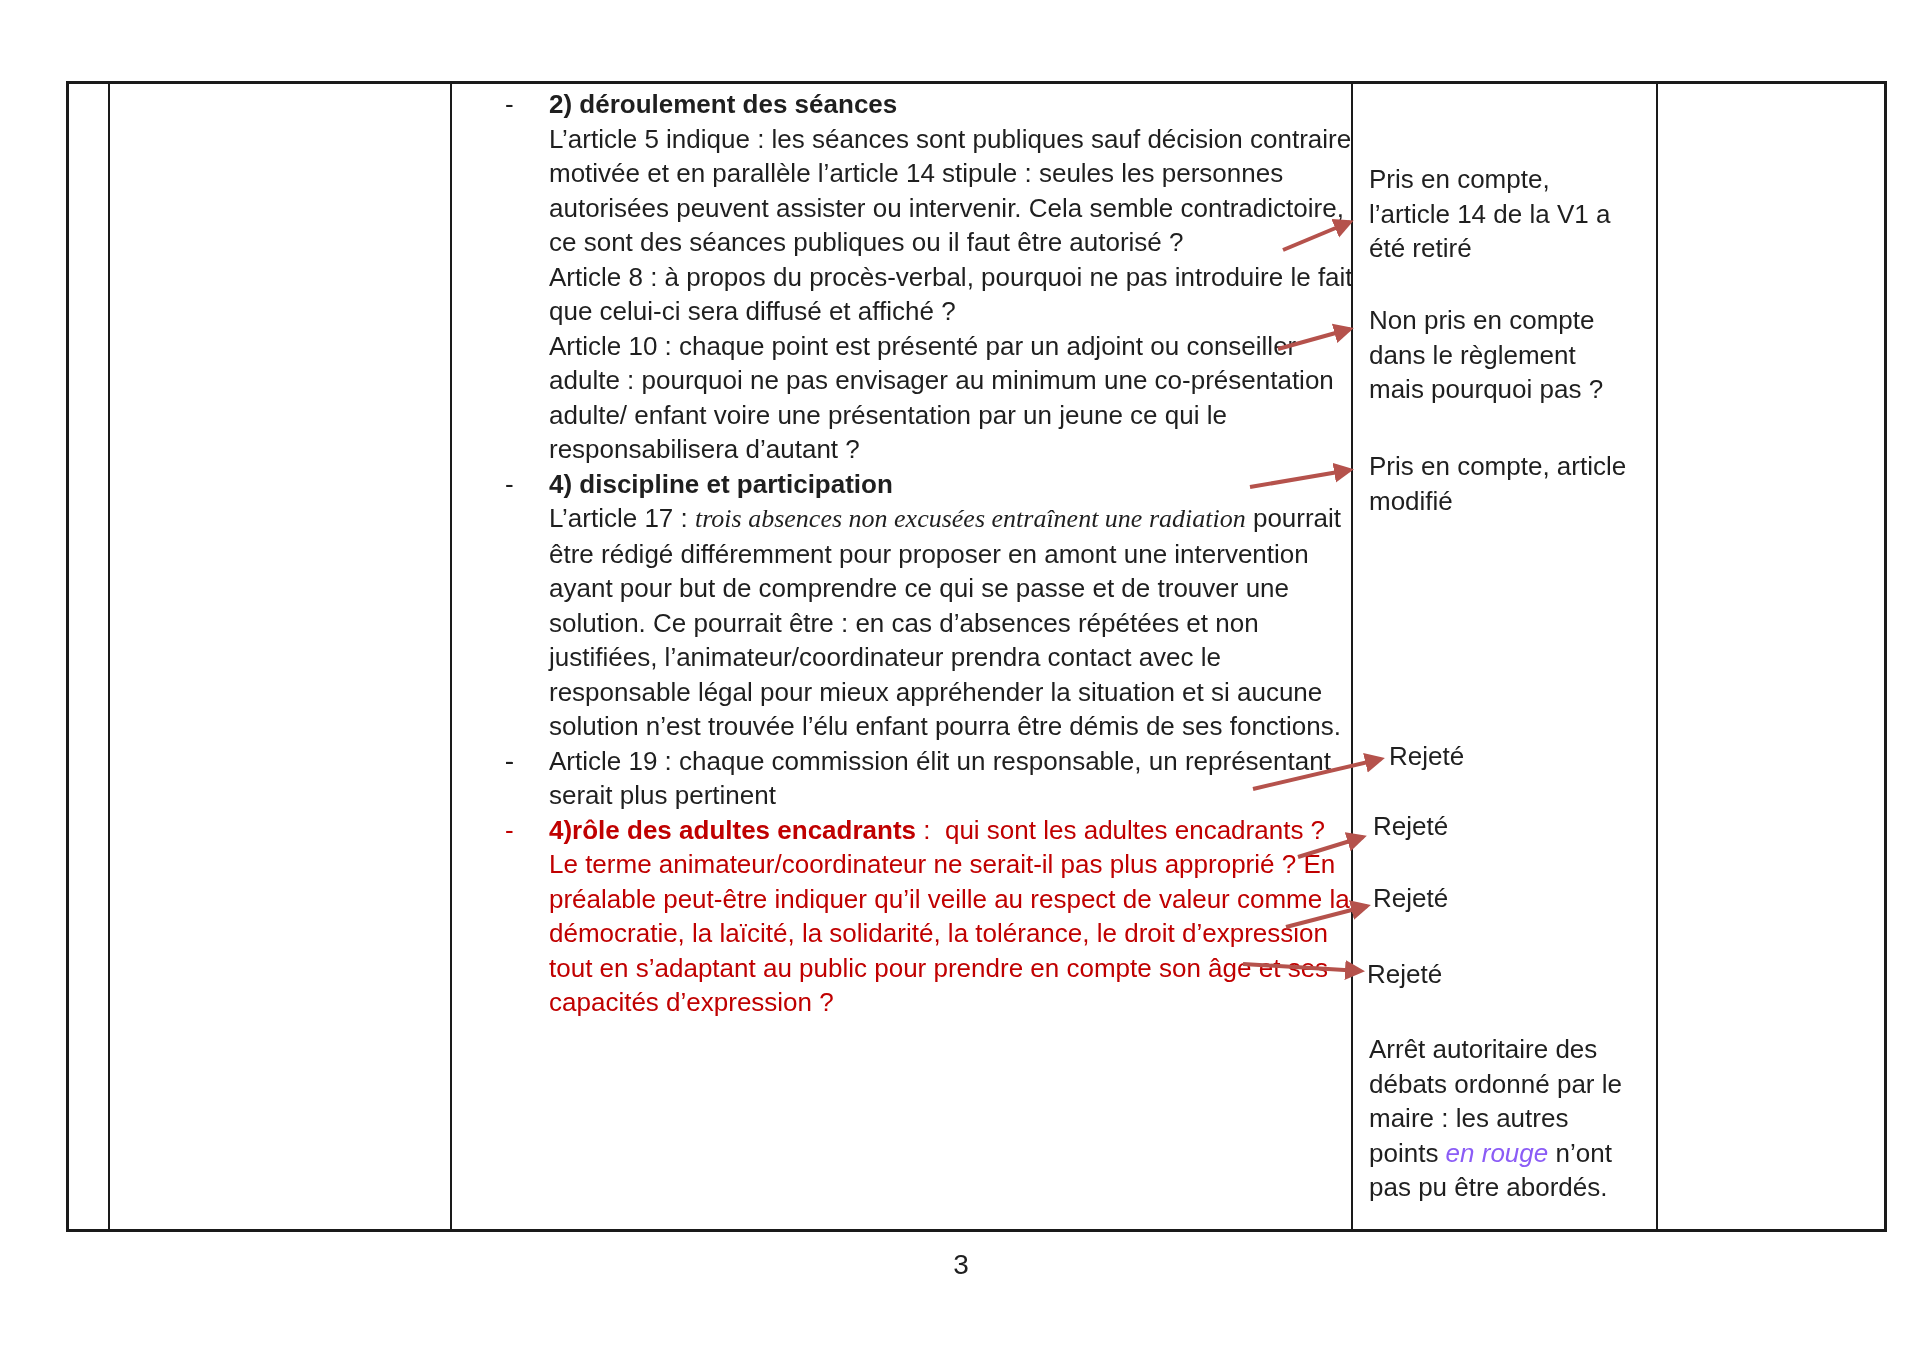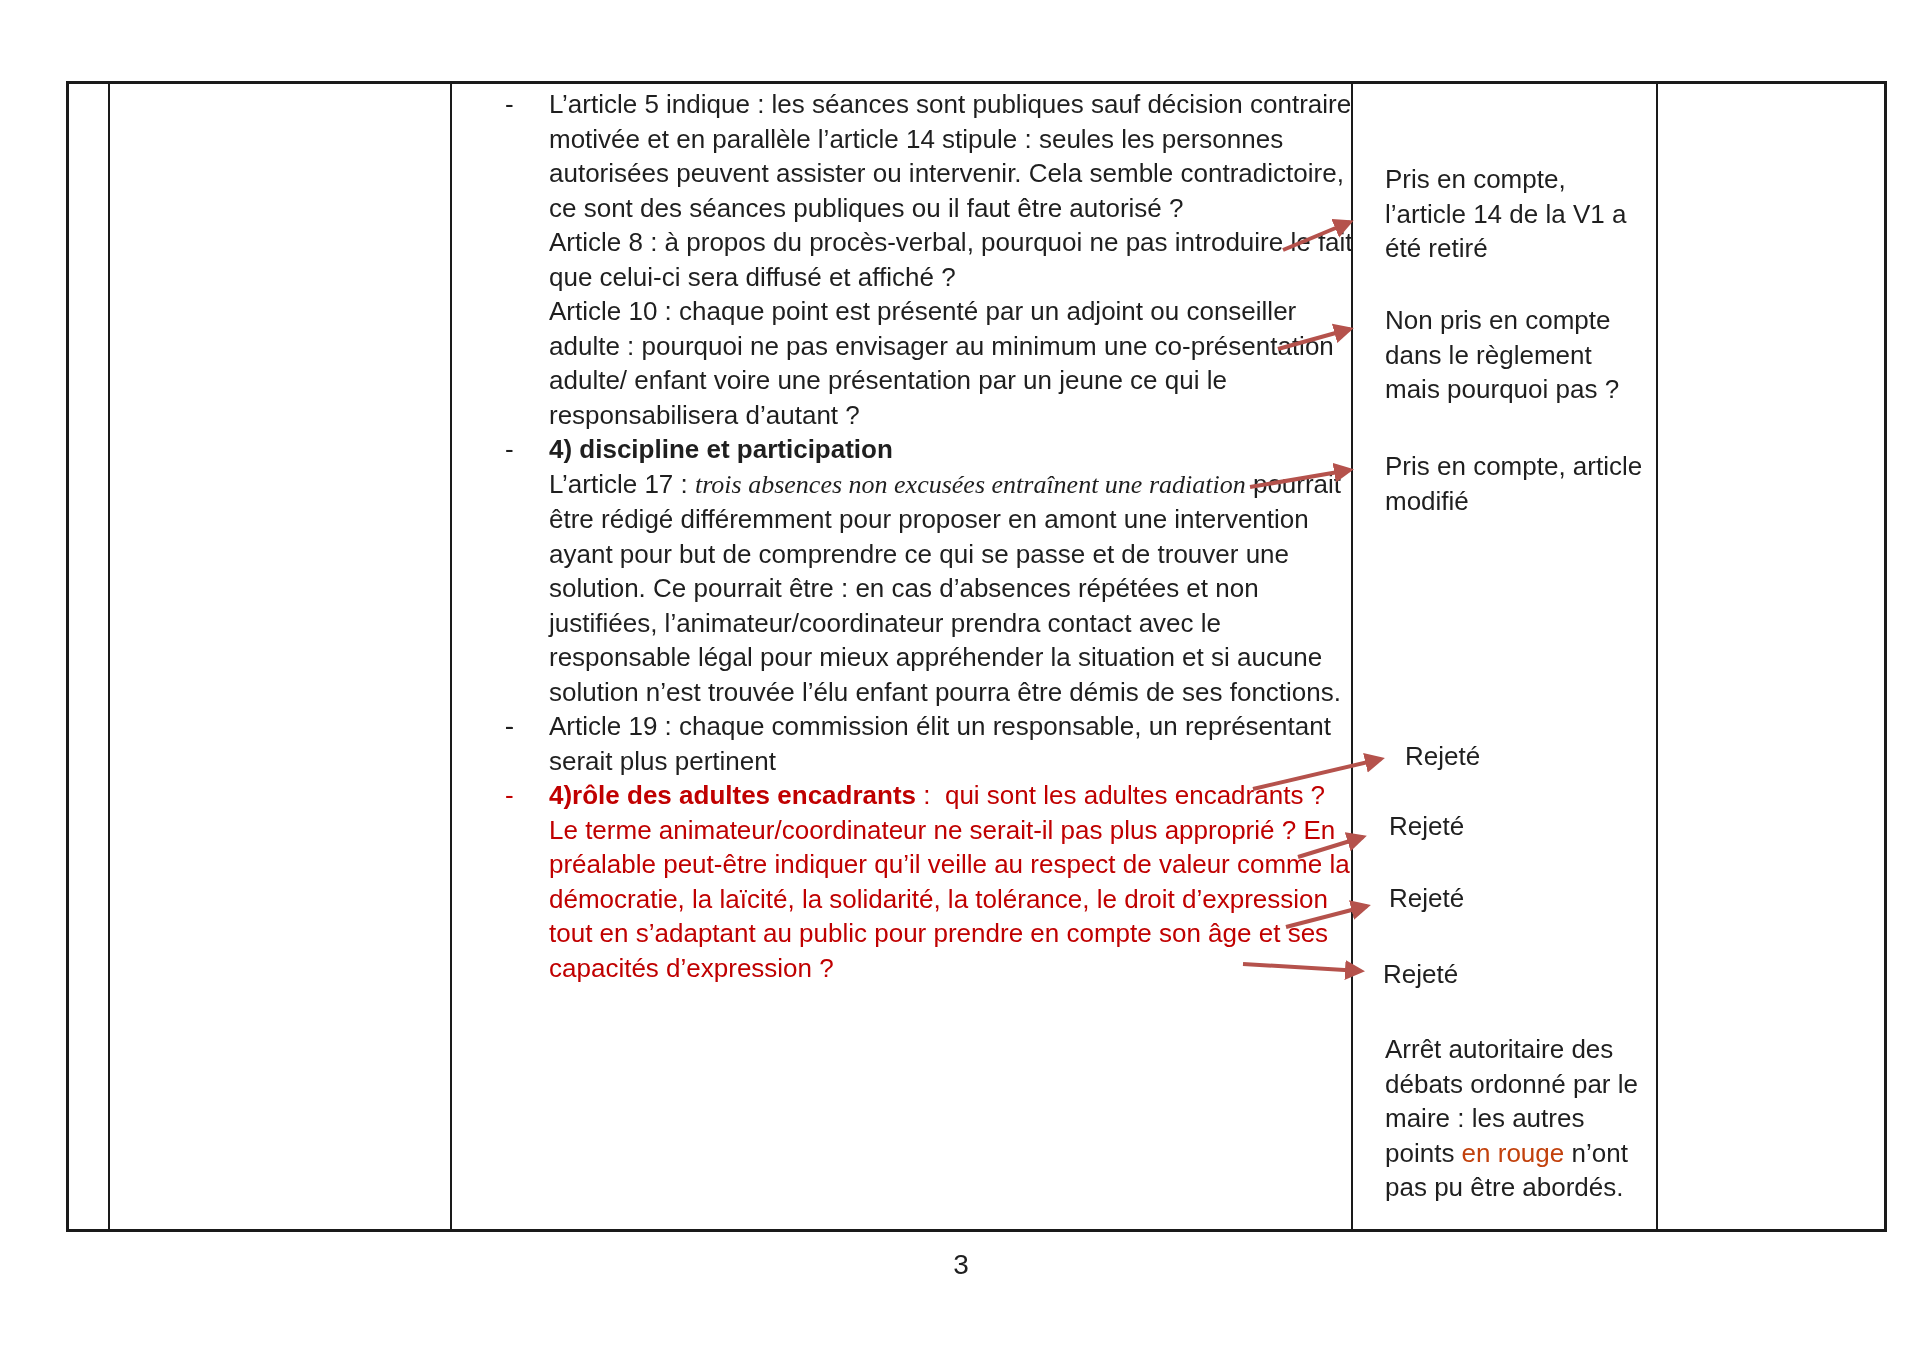--- a/index.html
+++ b/index.html
@@ -17,40 +17,40 @@
   .col-e2{width:342px;flex:none;}
   .col-main{width:901px;flex:none;padding:3px 0 0 0;}
   .col-notes{width:305px;flex:none;}
   .col-e3{flex:1;}
   .col-main,.col-notes{font-size:26px;line-height:34.5px;}
   .para{position:relative;padding-left:97px;width:806px;box-sizing:content-box;
         letter-spacing:0;word-spacing:0;hyphens:none;}
   .marker{position:absolute;left:53px;top:0;}
   .b{font-weight:bold;}
   .i{font-style:italic;font-family:Liberation Serif, serif;}
-  .note{position:absolute;left:16px;right:6px;margin-left:16px;}
+  .note{position:absolute;left:16px;right:6px;}
   .nline{white-space:nowrap;}
   .page-number{position:absolute;left:66px;top:1248px;width:1790px;text-align:center;
         font-size:28px;line-height:34px;}
   .arrows{position:absolute;left:0;top:0;width:1920px;height:1358px;pointer-events:none;}
   .arrows line{stroke:var(--arrow-color,#b5524c);stroke-width:4;}
   .arrows marker path{fill:var(--arrow-color,#b5524c);}
 </style>
 </head>
 <body>
 
 <div class="page">
 
   <div class="doc-table">
     <div class="col col-e1"></div>
     <div class="col col-e2"></div>
 
     <div class="col col-main">
       <div>
-          <div class="para"><span class="marker">-</span></div>
+          <div class="para"><span class="marker">-</span><span class="b">2) déroulement des séances</span></div>
           <div class="para"><span>L’article 5 indique : les séances sont publiques sauf décision contraire motivée et en parallèle l’article 14 stipule : seules les personnes autorisées peuvent assister ou intervenir. Cela semble contradictoire, ce sont des séances publiques ou il faut être autorisé ?</span></div>
           <div class="para"><span>Article 8 : à propos du procès-verbal, pourquoi ne pas introduire le fait que celui-ci sera diffusé et affiché ?</span></div>
           <div class="para"><span>Article 10 : chaque point est présenté par un adjoint ou conseiller adulte : pourquoi ne pas envisager au minimum une co-présentation adulte/ enfant voire une présentation par un jeune ce qui le responsabilisera d’autant ?</span></div>
           <div class="para"><span class="marker">-</span><span class="b">4) discipline et participation</span></div>
           <div class="para"><span>L’article 17 : </span><span class="i">trois absences non excusées entraînent une radiation</span><span> pourrait être rédigé différemment pour proposer en amont une intervention ayant pour but de comprendre ce qui se passe et de trouver une solution. Ce pourrait être : en cas d’absences répétées et non justifiées, l’animateur/coordinateur prendra contact avec le responsable légal pour mieux appréhender la situation et si aucune solution n’est trouvée l’élu enfant pourra être démis de ses fonctions.</span></div>
           <div class="para"><span class="marker">-</span></div>
           <div class="para"><span class="marker">-</span></div>
           <div class="para"><span class="marker">-</span><span>Article 19 : chaque commission élit un responsable, un représentant serait plus pertinent</span></div>
           <div class="para"><span class="marker" style="color: rgb(192, 0, 0);">-</span><span class="b" style="color: rgb(192, 0, 0);">4)rôle des adultes encadrants</span><span style="color: rgb(192, 0, 0);"> :&nbsp; qui sont les adultes encadrants ? Le terme animateur/coordinateur ne serait-il pas plus approprié ? En préalable peut-être indiquer qu’il veille au respect de valeur comme la démocratie, la laïcité, la solidarité, la tolérance, le droit d’expression tout en s’adaptant au public pour prendre en compte son âge et ses capacités d’expression ?</span></div>
         </div>
@@ -80,21 +80,21 @@
       <div class="note" style="top:797px;left:20px">
           <div class="nline"><span>Rejeté</span></div>
         </div>
       <div class="note" style="top:873px;left:14px">
           <div class="nline"><span>Rejeté</span></div>
         </div>
       <div class="note" style="top:948px">
           <div class="nline"><span>Arrêt autoritaire des</span></div>
           <div class="nline"><span>débats ordonné par le</span></div>
           <div class="nline"><span>maire : les autres</span></div>
-          <div class="nline"><span>points </span><span style="color: #c2410c;">en rouge</span><span> n’ont</span></div>
+          <div class="nline"><span>points </span><span style="color: #8b5cf6; font-style: italic;">en rouge</span><span> n’ont</span></div>
           <div class="nline"><span>pas pu être abordés.</span></div>
         </div>
     </div>
 
     <div class="col col-e3"></div>
   </div>
 
   <svg class="arrows" viewBox="0 0 1920 1358" xmlns="http://www.w3.org/2000/svg">
     <defs>
       <marker id="ah" markerWidth="6" markerHeight="6" refX="4" refY="2.5" orient="auto" markerUnits="strokeWidth">

